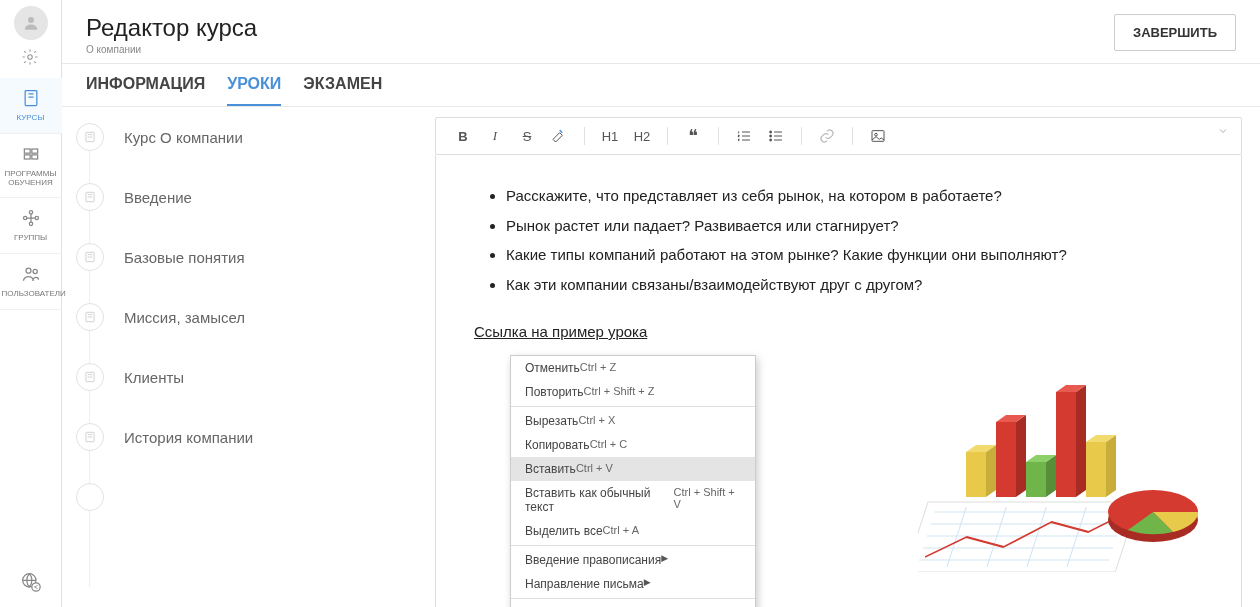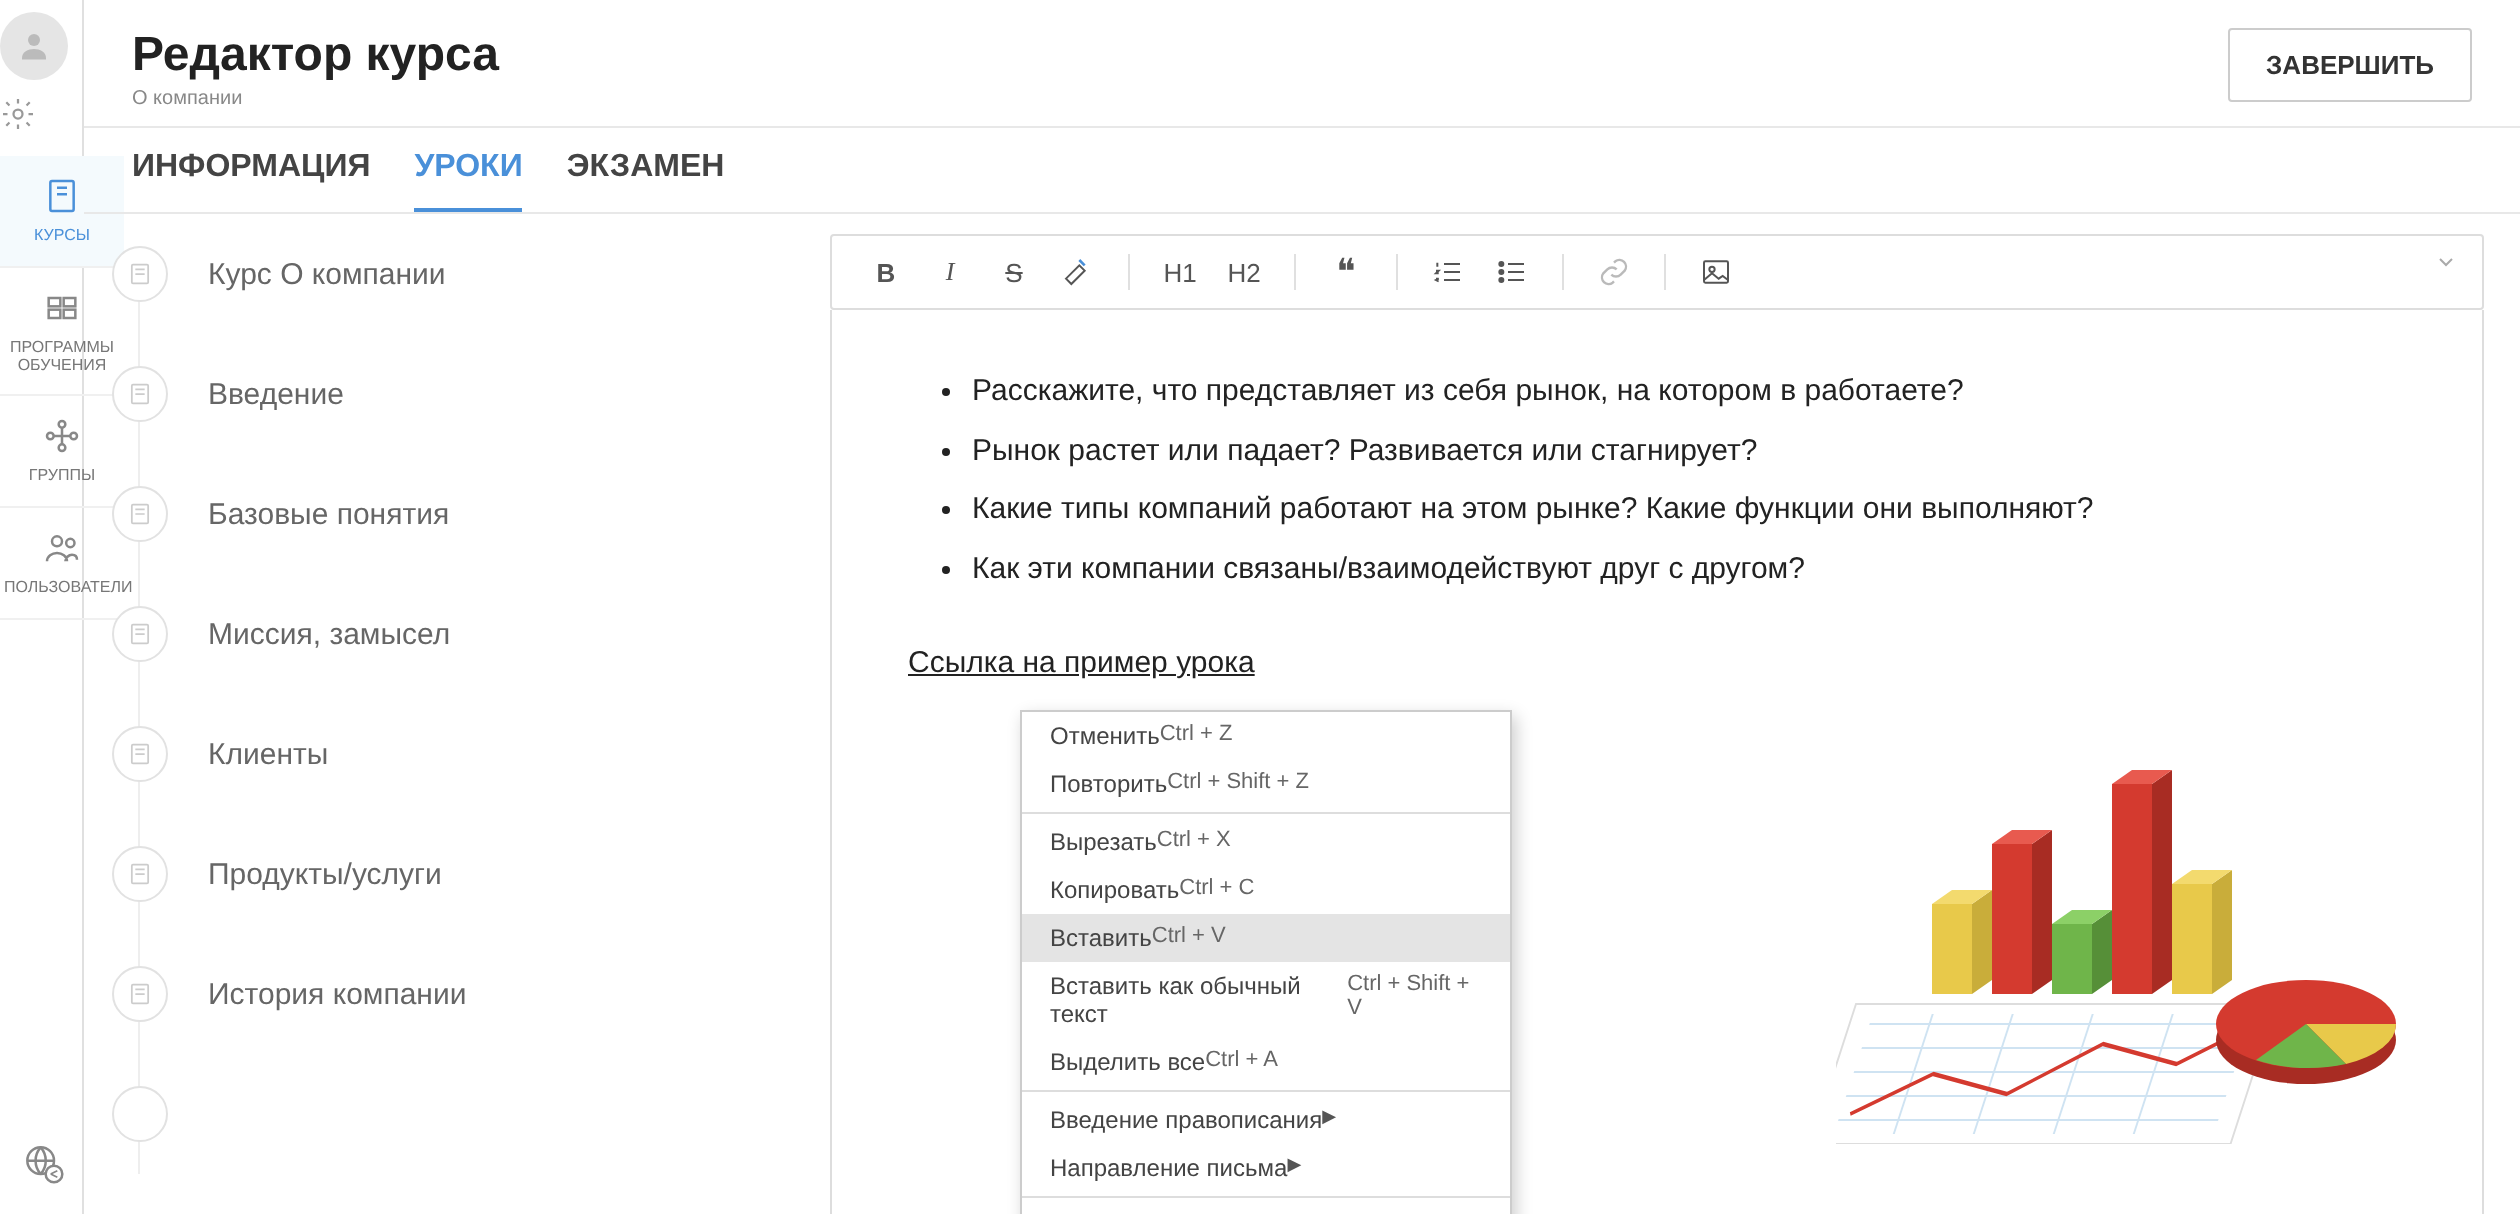--- a/index.html
+++ b/index.html
@@ -1,35 +1,35 @@
 <!DOCTYPE html>
 <html><head>
 <meta charset="utf-8">
 <style>
 * { margin: 0; padding: 0; box-sizing: border-box; }
 body { font-family: -apple-system, BlinkMacSystemFont, "Segoe UI", Arial, sans-serif; font-size: 14px; color: #333; background: #fff; width: 1260px; height: 607px; overflow: hidden; }
 
 .app { display: flex; height: 607px; }
 
 
-.leftbar { width: 42px; background: #fff; border-right: 1px solid #e0e0e0; display: flex; flex-direction: column; padding-top: 6px; }
+.leftbar { width: 62px; background: #fff; border-right: 1px solid #e0e0e0; display: flex; flex-direction: column; align-items: center; padding-top: 6px; }
 .leftbar .avatar { width: 34px; height: 34px; border-radius: 50%; background: #e5e5e5; margin-bottom: 8px; display:flex; align-items:center; justify-content:center; color:#bbb; }
 .leftbar .gear { width: 20px; height: 20px; color: #999; margin-bottom: 10px; cursor:pointer; }
 .leftbar .nav-item { width: 62px; padding: 10px 2px; text-align: center; cursor: pointer; border-bottom: 1px solid #f0f0f0; }
 .leftbar .nav-item.active { background: #f4fafd; }
 .leftbar .nav-item .ico { color: #4a90d9; display: block; margin: 0 auto 3px; }
 .leftbar .nav-item .lbl { font-size: 8px; color: #777; text-transform: uppercase; line-height: 1.1; display: block; }
 .leftbar .nav-item.active .lbl { color: #4a90d9; }
 .leftbar .bottom { margin-top: auto; padding: 12px; color: #888; }
 
 
 .main { flex: 1; display: flex; flex-direction: column; }
 .header { padding: 14px 24px 8px 24px; display: flex; align-items: flex-start; border-bottom: 1px solid #e8e8e8; }
 .header .titles { flex: 1; }
-.header h1 { font-size: 24px; font-weight: 700; color: #222; }
+.header h1 { font-size: 24px; font-weight: 400; color: #222; }
 .header .sub { font-size: 10px; color: #888; margin-top: 2px; }
 .complete-btn { background: #fff; border: 1px solid #ccc; padding: 10px 18px; font-size: 13px; font-weight: 700; color: #333; cursor: pointer; border-radius: 2px; }
 
 .tabs { padding: 0 24px; border-bottom: 1px solid #e8e8e8; display: flex; gap: 22px; }
 .tab { padding: 11px 0; font-size: 16px; font-weight: 700; color: #444; cursor: pointer; border-bottom: 2px solid transparent; text-transform: uppercase; }
 .tab.active { color: #4a90d9; border-bottom-color: #4a90d9; }
 
 .workspace { flex: 1; display: flex; overflow: hidden; }
 
 
@@ -192,29 +192,20 @@
             <span class="name">Миссия, замысел</span>
           </div>
           <div class="lesson-item">
             <span class="dot">
               <svg width="14" height="14" viewBox="0 0 24 24" fill="none" stroke="#ccc" stroke-width="1.5">
                 <rect x="5" y="4" width="14" height="16" rx="1"></rect>
                 <path d="M8 8h8M8 12h8"></path>
               </svg>
             </span>
             <span class="name">Клиенты</span>
-          </div>
-          <div class="lesson-item">
-            <span class="dot">
-              <svg width="14" height="14" viewBox="0 0 24 24" fill="none" stroke="#ccc" stroke-width="1.5">
-                <rect x="5" y="4" width="14" height="16" rx="1"></rect>
-                <path d="M8 8h8M8 12h8"></path>
-              </svg>
-            </span>
-            <span class="name">Продукты/услуги</span>
           </div>
           <div class="lesson-item">
             <span class="dot">
               <svg width="14" height="14" viewBox="0 0 24 24" fill="none" stroke="#ccc" stroke-width="1.5">
                 <rect x="5" y="4" width="14" height="16" rx="1"></rect>
                 <path d="M8 8h8M8 12h8"></path>
               </svg>
             </span>
             <span class="name">История компании</span>
           </div>

